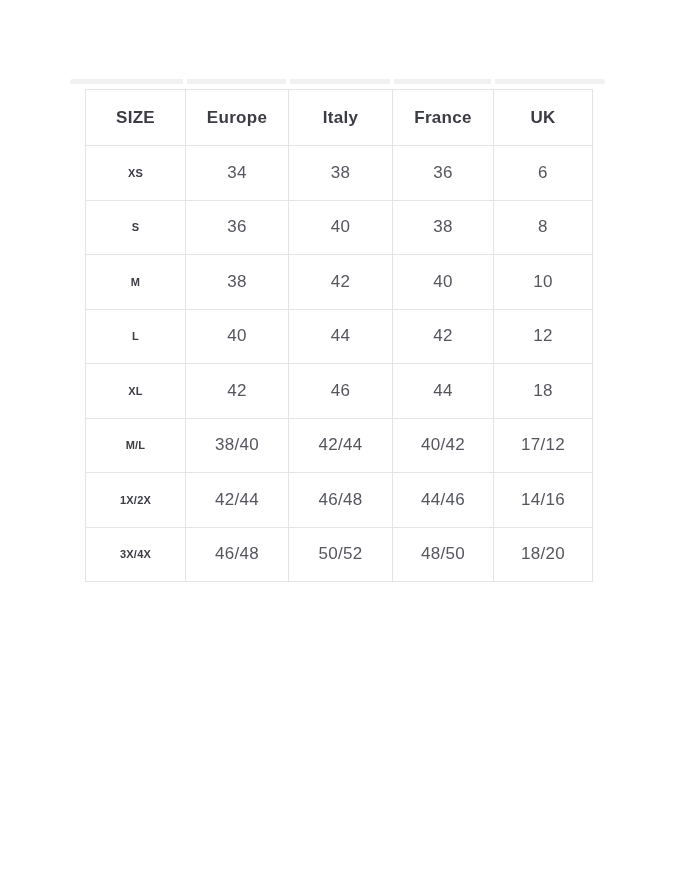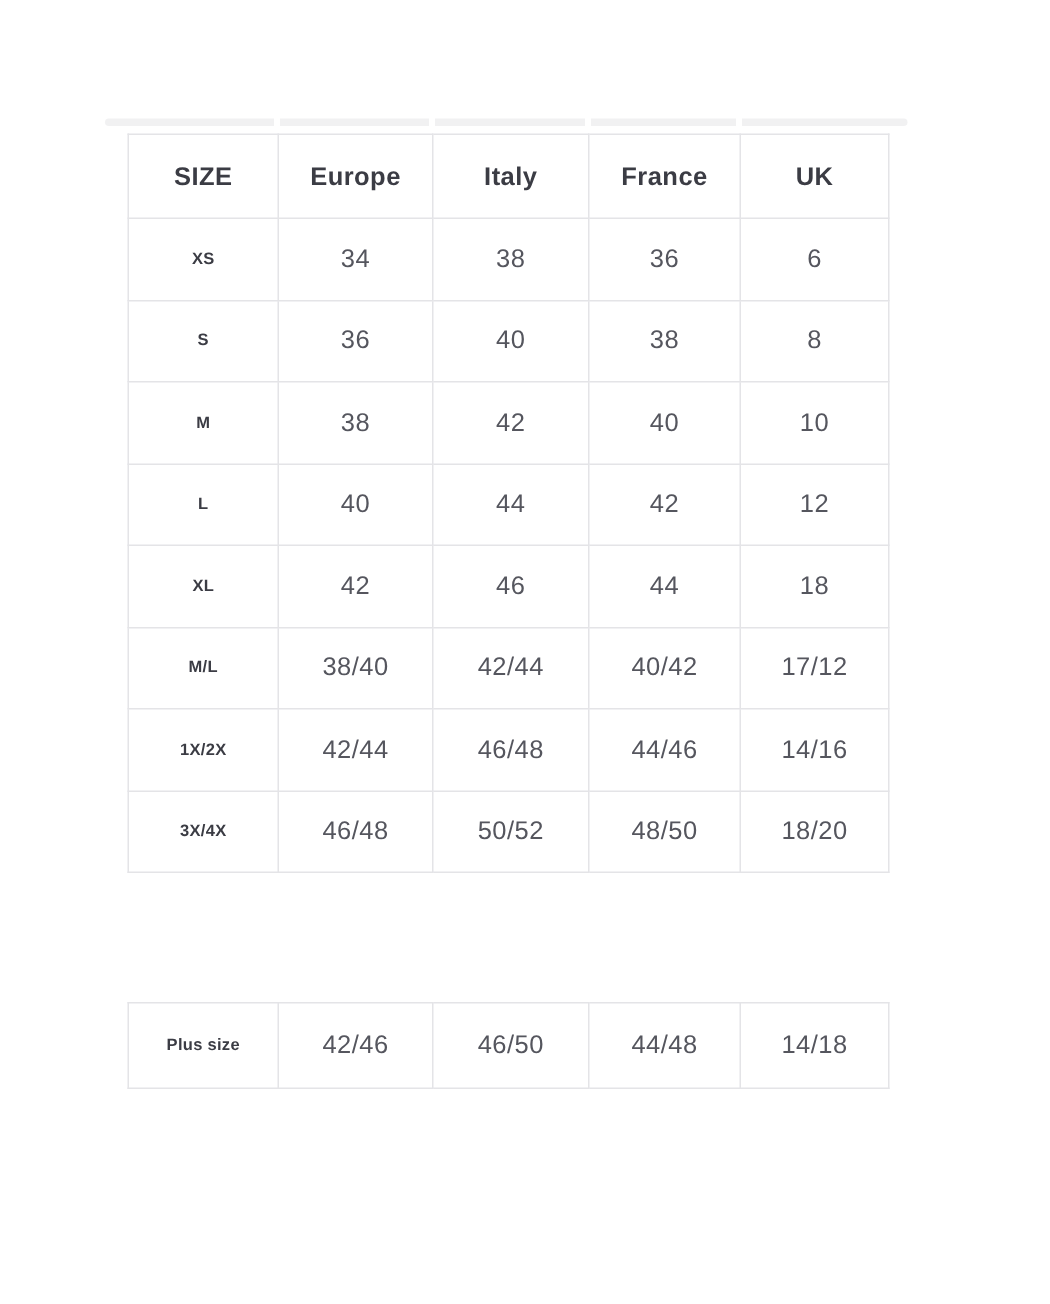--- a/index.html
+++ b/index.html
@@ -154,21 +154,14 @@
 
 <table id="extra-size-table">
   <colgroup>
     <col class="c0">
       <col class="c1">
       <col class="c2">
       <col class="c3">
       <col class="c4">
   </colgroup>
   <tbody>
-    <tr>
-      <th>Plus size</th>
-      <td>42/46</td>
-      <td>46/50</td>
-      <td>44/48</td>
-      <td>14/18</td>
-    </tr>
   </tbody>
 </table>
 
 </body></html>

